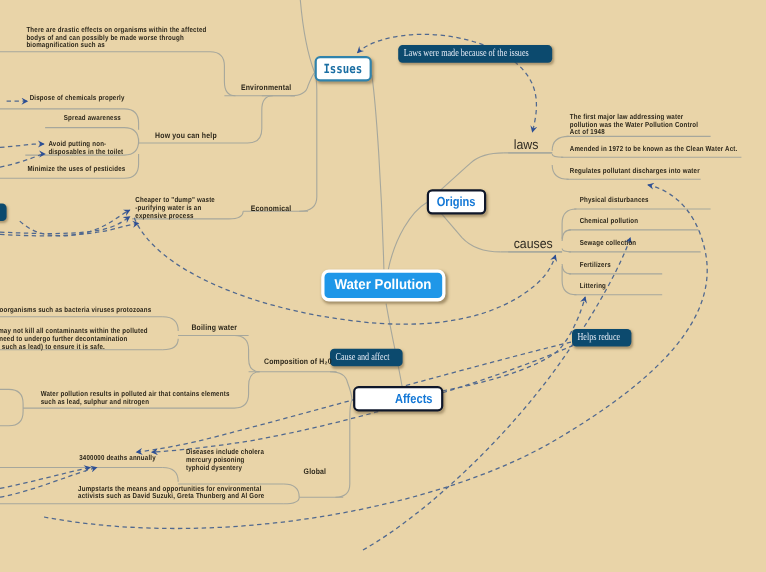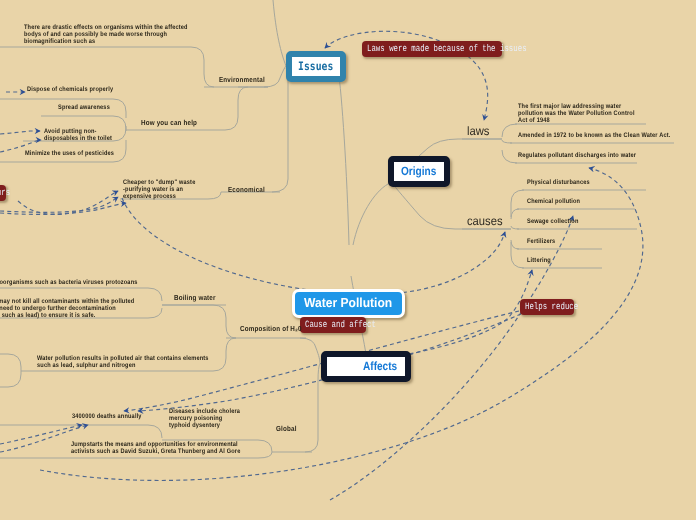--- a/index.html
+++ b/index.html
@@ -3,29 +3,29 @@
 <meta charset="utf-8">
 <style>
 html,body{margin:0;padding:0;}
 body{width:696px;height:520px;overflow:hidden;background:#e9d4a8;font-family:"DejaVu Sans",sans-serif;
   -webkit-font-smoothing:antialiased;text-rendering:geometricPrecision;}
 #stage{position:relative;width:696px;height:520px;overflow:hidden;}
 svg.layer{position:absolute;left:0;top:0;width:696px;height:520px;}
 .abs{position:absolute;white-space:nowrap;}
 .n-central{background:#1f97e8;border:3px solid #ffffff;border-radius:7px;color:#fff;font-weight:bold;
   font-family:"Liberation Sans",sans-serif;font-size:13px;line-height:14px;padding:4px 9px 5px;
-  box-shadow:1.5px 2px 2.5px rgba(110,90,55,.55);margin-top:44px;}
+  box-shadow:1.5px 2px 2.5px rgba(110,90,55,.55);}
 .n-central span{display:inline-block;transform:scaleX(.93);transform-origin:0 50%;}
-.n-branch{background:#fff;border:6px solid #0f172a;border-radius:5px;color:#1478d6;font-weight:bold;
+.n-branch{background:#fff;border:2px solid #0f172a;border-radius:5px;color:#1478d6;font-weight:bold;
   font-family:"Liberation Sans",sans-serif;font-size:12px;line-height:13px;padding:2.5px 7px 3px;
   box-shadow:1.5px 2px 2.5px rgba(110,90,55,.5);}
 .n-branch span{display:inline-block;transform:scaleX(.84);transform-origin:0 50%;}
 .n-branch.mono{border-color:#3083ac;color:#1a6ea3;font-family:"DejaVu Sans Mono",monospace;font-size:11.5px;padding:3px 6px;}
 .n-branch.mono span{transform:scaleX(.85);}
-.n-rel{background:#7f1d1d;color:#e8eef8;border-radius:4px;font-family:Liberation Mono, monospace;
+.n-rel{background:#0c4a6e;color:#e8eef8;border-radius:4px;font-family:Liberation Serif, serif;
   font-size:9.6px;line-height:10px;padding:2.5px 5px 3px;box-shadow:1.2px 1.6px 2.2px rgba(110,90,55,.5);}
 .n-rel span{display:inline-block;transform:scaleX(.77);transform-origin:0 50%;}
 .leaf{color:#2a2519;font-family:"Liberation Sans",sans-serif;font-size:6.6px;line-height:6.9px;
   font-weight:bold;letter-spacing:.2px;transform:scaleX(.85);transform-origin:0 0;}
 .topic{color:#2a2519;font-family:"Liberation Sans",sans-serif;font-size:7.3px;line-height:8px;
   font-weight:bold;letter-spacing:.2px;transform:scaleX(.86);transform-origin:0 0;}
 .topic.lg{font-size:12.2px;line-height:13px;font-weight:normal;color:#2e2a22;letter-spacing:0;transform:scaleX(.92);}
 </style>
 </head>
 <body>
@@ -113,21 +113,21 @@
 <path d="M 521,314 C 450,345 330,382 232,400 C 196,406 158,410 138,411" marker-end="url(#ah)"></path>
 <path d="M 374,360 C 430,352 490,336 509,317 C 521,303 528,284 532,270" marker-end="url(#ah)"></path>
 <path d="M 330,500 C 390,466 470,390 520,314 C 545,277 566,238 573,216" marker-end="url(#ah)"></path>
 <path d="M 40,470 C 200,500 400,462 505,400 C 600,344 654,288 641,228 C 631,182 602,171 589,168" marker-end="url(#ah)"></path>
 <path d="M 0,444 C 30,438 58,430 82,425" marker-end="url(#ah)"></path>
 <path d="M 0,452 C 32,446 62,432 88,425" marker-end="url(#ah)"></path>
 </g>
 </svg>
 <div class="abs n-central" style="left: 292px; top: 245px; width: 89px; box-sizing: content-box;"><span>Water Pollution</span></div>
 <div class="abs n-branch mono" style="left: 286px; top: 51px; width: 36px; box-sizing: content-box;"><span>Issues</span></div>
-<div class="abs n-branch" style="left: 388px; top: 156px; width: 36px; box-sizing: content-box;"><span>Origins</span></div>
+<div class="abs n-branch" style="left: 388px; top: 172px; width: 36px; box-sizing: content-box;"><span>Origins</span></div>
 <div class="abs n-branch" style="left: 321px; top: 351px; width: 35px; box-sizing: content-box; padding-left: 36px;"><span>Affects</span></div>
 <div class="abs n-rel" style="left: 362px; top: 41px; width: 130px; box-sizing: content-box;"><span>Laws were made because of the issues</span></div>
 <div class="abs n-rel" style="left: -57px; top: 185px; width: 53px; box-sizing: content-box;"><span>man behaviours</span></div>
 <div class="abs n-rel" style="left: 300px; top: 317px; width: 56px; box-sizing: content-box;"><span>Cause and affect</span></div>
 <div class="abs n-rel" style="left: 520px; top: 299px; width: 44px; box-sizing: content-box;"><span>Helps reduce</span></div>
 <div class="abs topic" style="left:219px;top:76px;">Environmental</div>
 <div class="abs topic" style="left:141px;top:119px;">How you can help</div>
 <div class="abs topic" style="left:228px;top:186px;">Economical</div>
 <div class="abs topic lg" style="left:467px;top:125px;">laws</div>
 <div class="abs topic lg" style="left:467px;top:215px;">causes</div>

